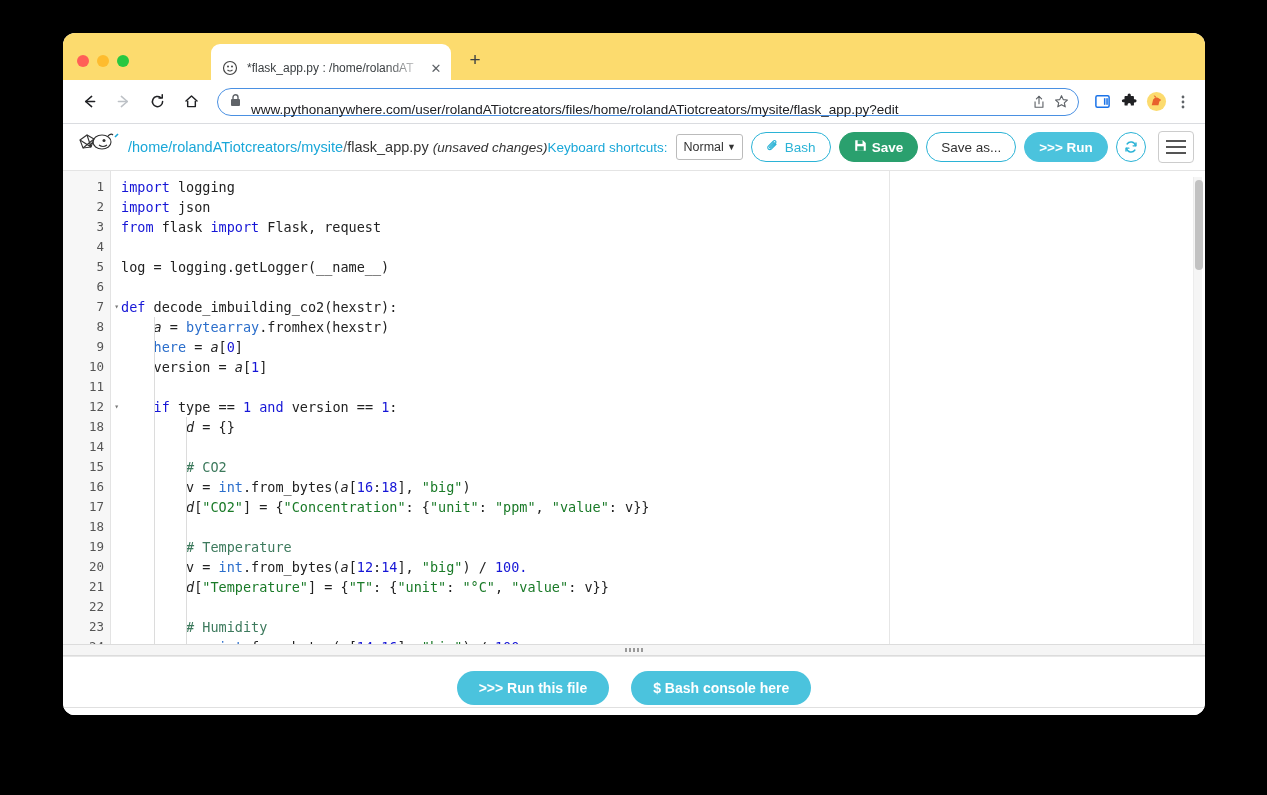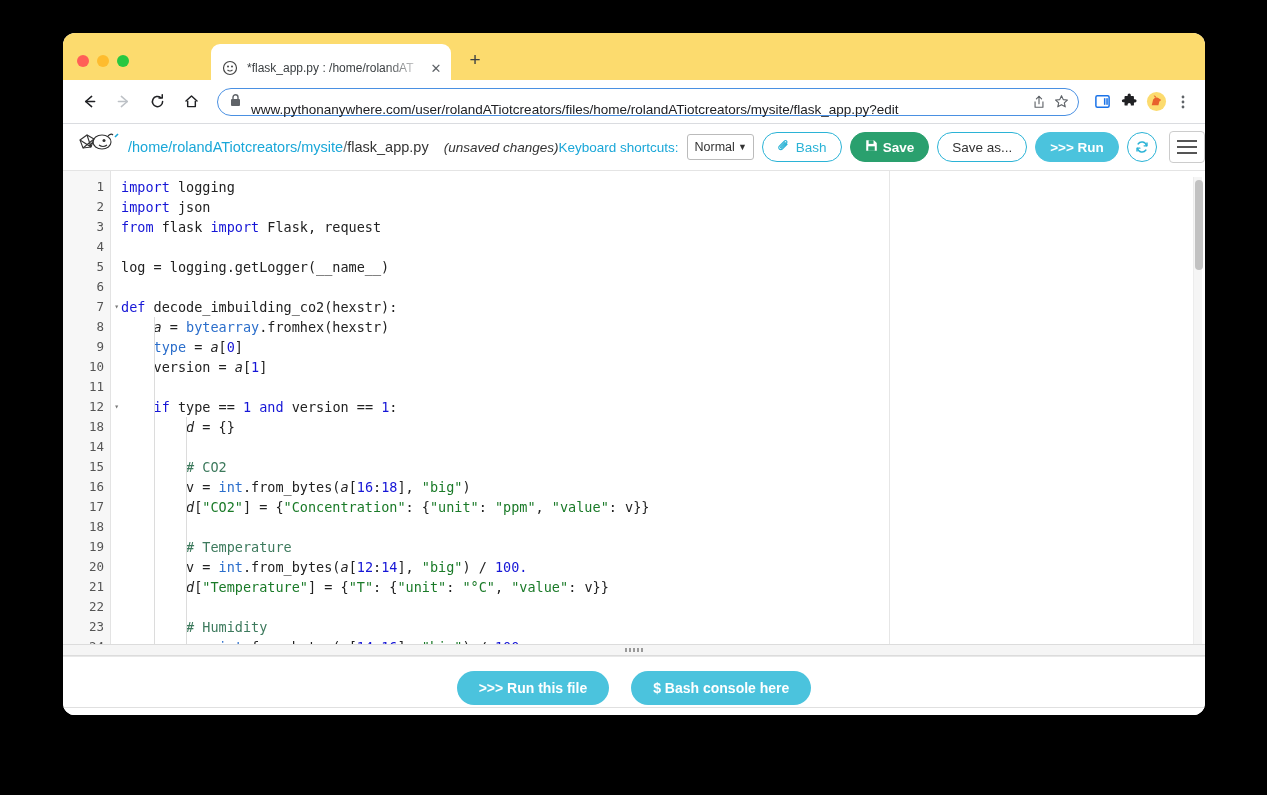--- a/index.html
+++ b/index.html
@@ -143,21 +143,21 @@
   .pa-logo { width: 44px; height: 34px; flex: 0 0 44px; margin-right: 7px; }
   .breadcrumb {
     font-size: 14.5px;
     color: #333;
     white-space: nowrap;
     flex: 0 0 auto;
   }
   .breadcrumb a { color: #1aa7d8; text-decoration: none; }
   .breadcrumb .sep { color: #666; }
   .breadcrumb .fname { color: #333; }
-  .unsaved { font-style: italic; color: #333; margin-left: 15px; font-size: 13.5px; }
+  .unsaved { font-style: italic; color: #333; margin-left: 4px; font-size: 13.5px; }
 
   .pa-tools {
     margin-left: auto;
     display: flex;
     align-items: center;
     gap: 8px;
     flex: 0 0 auto;
   }
   .kbd-label { font-size: 13.5px; color: #1aa7d8; white-space: nowrap; }
   .kbd-select {
@@ -551,21 +551,21 @@
       <div class="code-area" id="codeArea">
         <div class="ruler"></div>
       <div class="cline"><span class="kw">import</span><span> logging</span></div>
           <div class="cline"><span class="kw">import</span><span> json</span></div>
           <div class="cline"><span class="kw">from</span><span> flask </span><span class="kw">import</span><span> Flask, request</span></div>
           <div class="cline">&nbsp;</div>
           <div class="cline"><span>log = logging.getLogger(__name__)</span></div>
           <div class="cline">&nbsp;</div>
           <div class="cline"><span class="kw">def</span><span> decode_imbuilding_co2(hexstr):</span></div>
           <div class="cline"><span>    </span><span class="ital">a</span><span> = </span><span class="bi">bytearray</span><span>.fromhex(hexstr)</span></div>
-          <div class="cline"><span>    </span><span class="bi">type</span><span> = </span><span class="ital">a</span><span>[</span><span class="num">0</span><span>]</span></div>
+          <div class="cline"><span>    </span><span class="bi">here</span><span> = </span><span class="ital">a</span><span>[</span><span class="num">0</span><span>]</span></div>
           <div class="cline"><span>    version = </span><span class="ital">a</span><span>[</span><span class="num">1</span><span>]</span></div>
           <div class="cline">&nbsp;</div>
           <div class="cline"><span>    </span><span class="kw">if</span><span> type == </span><span class="num">1</span><span> </span><span class="kw">and</span><span> version == </span><span class="num">1</span><span>:</span></div>
           <div class="cline"><span>        </span><span class="ital">d</span><span> = {}</span></div>
           <div class="cline">&nbsp;</div>
           <div class="cline"><span>        </span><span class="com"># CO2</span></div>
           <div class="cline"><span>        v = </span><span class="bi">int</span><span>.from_bytes(</span><span class="ital">a</span><span>[</span><span class="num">16</span><span>:</span><span class="num">18</span><span>], </span><span class="str">"big"</span><span>)</span></div>
           <div class="cline"><span>        </span><span class="ital">d</span><span>[</span><span class="str">"CO2"</span><span>] = {</span><span class="str">"Concentration"</span><span>: {</span><span class="str">"unit"</span><span>: </span><span class="str">"ppm"</span><span>, </span><span class="str">"value"</span><span>: v}}</span></div>
           <div class="cline">&nbsp;</div>
           <div class="cline"><span>        </span><span class="com"># Temperature</span></div>

